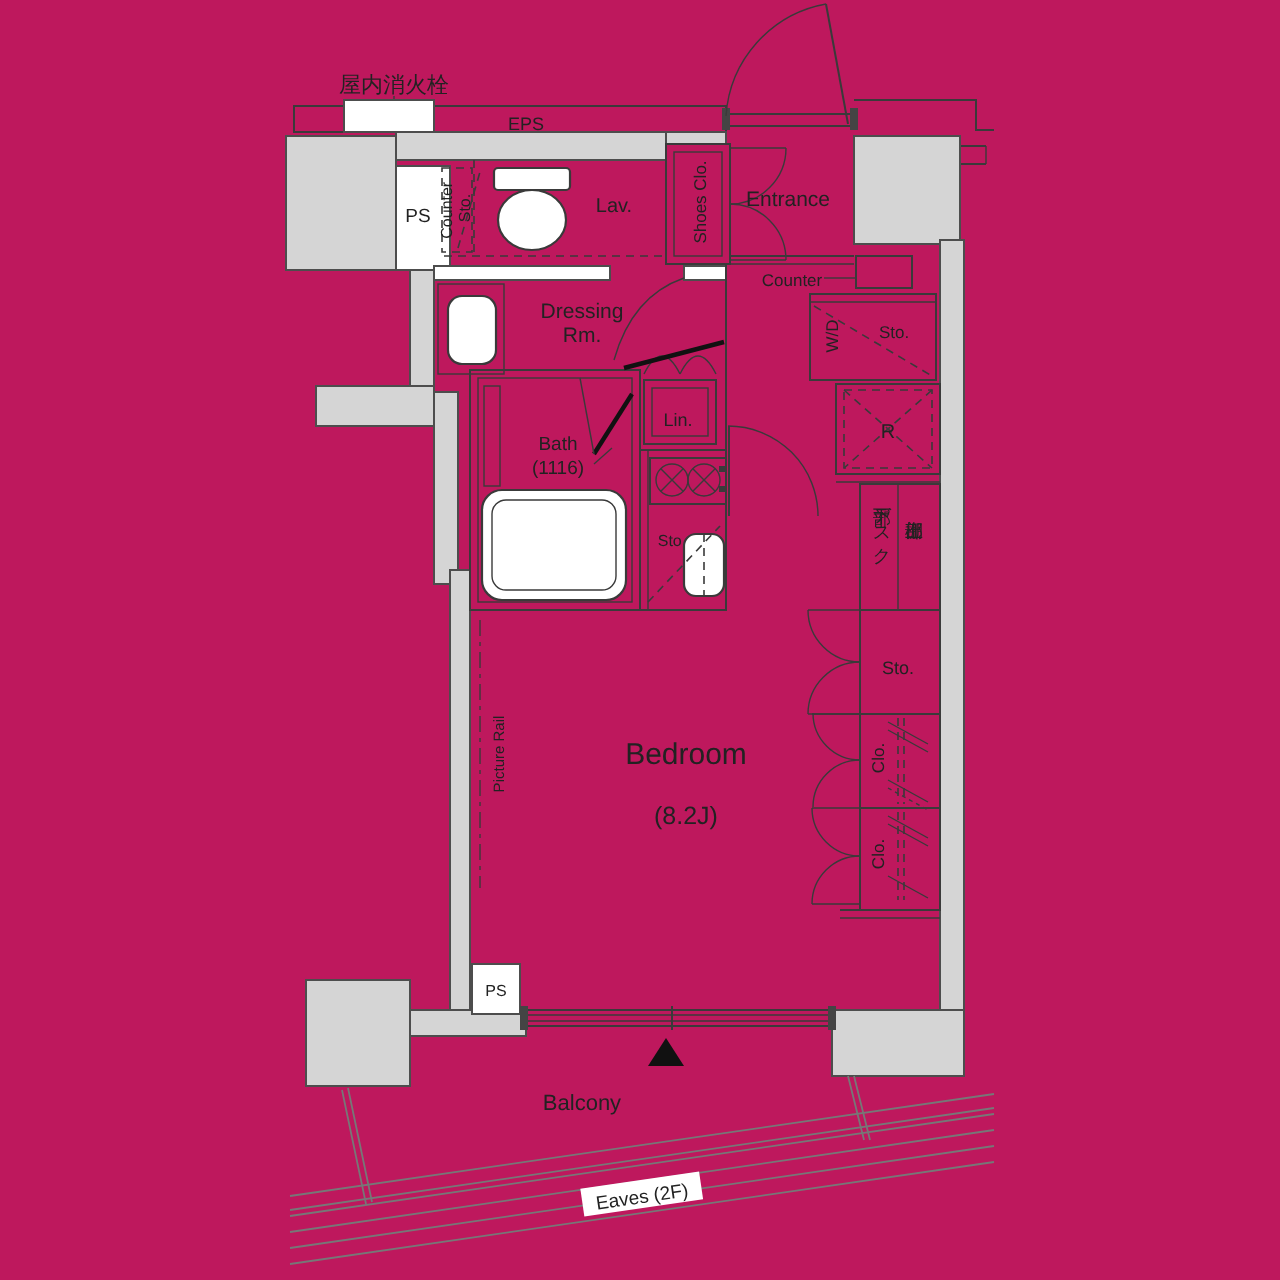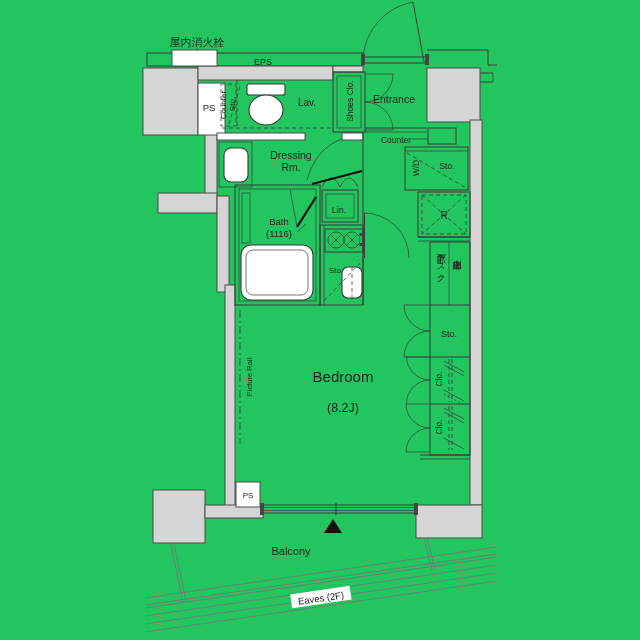--- a/index.html
+++ b/index.html
@@ -1,16 +1,16 @@
 <!DOCTYPE html>
 <html><head>
 <meta charset="utf-8">
 <style>
   html,body{margin:0;padding:0;background:#fff;}
-  .stage{width:640px;height:640px;position:relative;background:#22c55e;overflow:hidden;
+  .stage{width:640px;height:640px;position:relative;background:#be185d;overflow:hidden;
          font-family:"Liberation Sans","DejaVu Sans",sans-serif;}
   svg text{font-family:"Liberation Sans","DejaVu Sans",sans-serif;fill:#222;}
   .wall{fill:#d5d5d5;stroke:#4d4d4d;stroke-width:1;}
   .ln{stroke:#3a3a3a;stroke-width:1;fill:none;}
   .thin{stroke:#3a3a3a;stroke-width:0.7;fill:none;}
   .fix{stroke:#3a3a3a;stroke-width:1.1;fill:#fff;}
   .dash{stroke:#3a3a3a;stroke-width:0.8;fill:none;stroke-dasharray:4 3;}
   .bold{stroke:#111;stroke-width:2.2;fill:none;}
   .eave{stroke:#777;stroke-width:0.9;fill:none;}
   .wbox{fill:#fff;stroke:#4d4d4d;stroke-width:1;}

